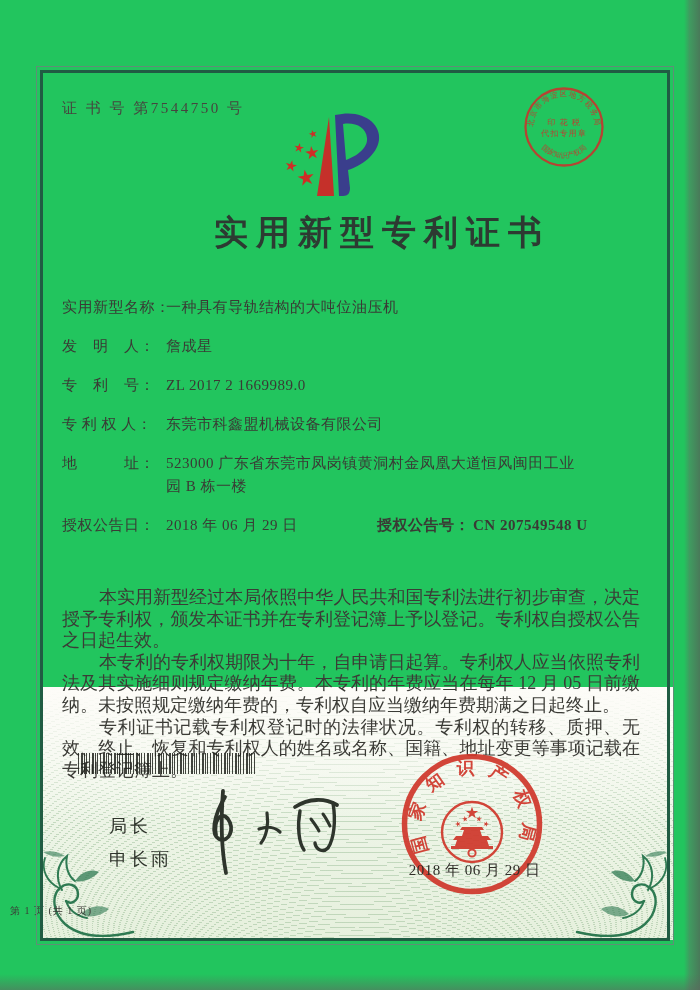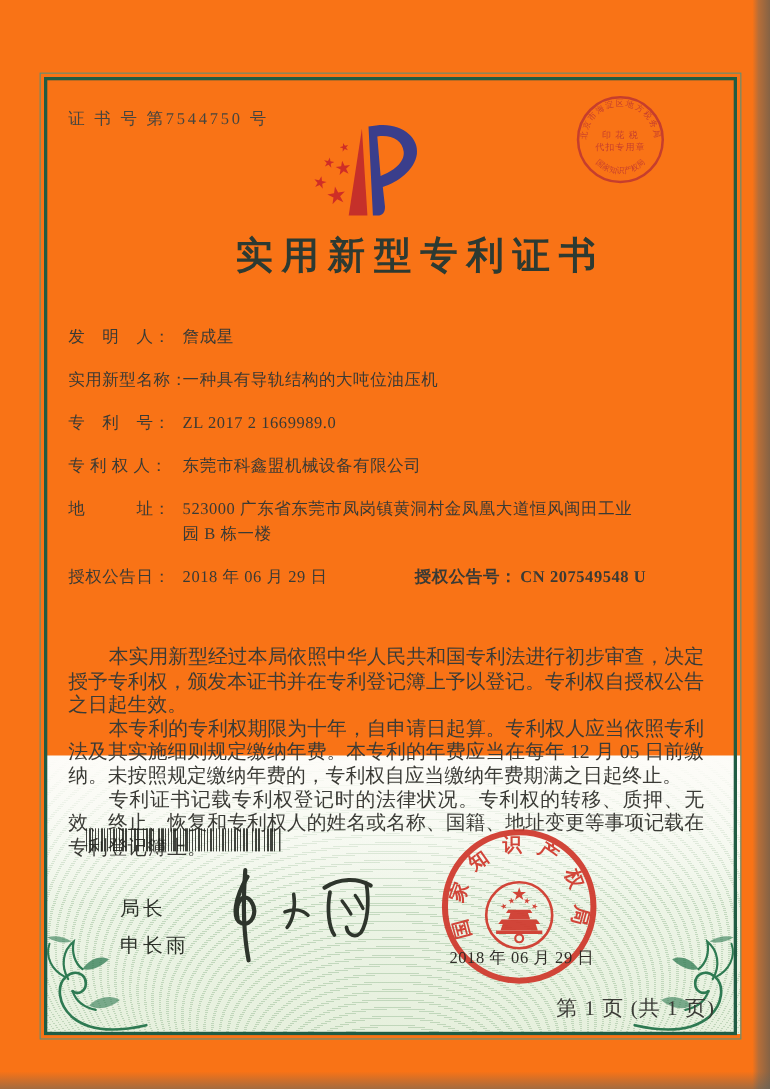--- a/index.html
+++ b/index.html
@@ -1,16 +1,16 @@
 <!DOCTYPE html>
 <html><head>
 <meta charset="utf-8">
 <style>
   html,body{margin:0;padding:0;background:#e9e9e7;}
-  .scan{position:relative;width:700px;height:990px;background:#f97316;overflow:hidden;
+  .scan{position:relative;width:700px;height:990px;background:#22c55e;overflow:hidden;
         font-family:"Liberation Serif","DejaVu Serif",serif;color:#3a3a35;}
   
   .frame-outer{position:absolute;left:36px;top:66px;right:26px;bottom:45px;
                border:1.5px solid #5f8f76;z-index:4;pointer-events:none;}
   .frame-inner{position:absolute;left:40px;top:70px;right:30px;bottom:49px;
                border:3px solid #205c43;z-index:4;pointer-events:none;}
   
   .green-pattern{position:absolute;left:41px;right:27px;top:687px;bottom:50px;z-index:0;
      background:
        linear-gradient(180deg,rgba(253,252,248,1) 0,rgba(253,252,248,.55) 70px,rgba(253,252,248,0) 135px),
@@ -34,22 +34,22 @@
   .barcode{position:absolute;left:78px;top:753px;width:177px;height:21px;opacity:.85;z-index:2;
      background-image:repeating-linear-gradient(90deg,#20231d 0 1.3px,transparent 1.3px 2.6px,
        #20231d 2.6px 4.8px,transparent 4.8px 5.9px,#20231d 5.9px 6.6px,transparent 6.6px 8.4px,
        #20231d 8.4px 9.2px,transparent 9.2px 11px);}
   .director{position:absolute;left:85px;top:810px;font-size:18px;letter-spacing:3px;
             color:#2e332b;line-height:33px;z-index:2;margin-left:24px;}
   .signature{position:absolute;left:183px;top:783px;width:170px;height:100px;z-index:2;}
   .seal{position:absolute;left:397px;top:749px;width:150px;height:150px;z-index:5;opacity:.93;}
   .seal-date{position:absolute;left:402px;top:861px;width:145px;text-align:center;
              font-size:15px;color:#2f2d28;z-index:6;letter-spacing:.5px;}
-  .footer{position:absolute;left:10px;top:904px;width:640px;text-align:right;
-          font-size:19px;color:#3b3b36;letter-spacing:1px;z-index:2;font-family:Liberation Serif, serif;}
+  .footer{position:absolute;left:10px;top:904px;width:640px;text-align:left;
+          font-size:10px;color:#3b3b36;letter-spacing:1px;z-index:2;font-family:Liberation Serif, serif;}
   .ornament{position:absolute;top:848px;width:108px;height:96px;z-index:1;}
   .ornament-left{left:29px;}
   .ornament-right{right:19px;transform:scaleX(-1);}
   .edge-right{position:absolute;top:0;right:0;width:16px;height:100%;z-index:9;
      background:linear-gradient(90deg,rgba(100,104,99,0),rgba(100,104,99,.45) 35%,rgba(88,92,87,.72));}
   .edge-bottom{position:absolute;left:0;bottom:0;width:100%;height:16px;z-index:9;
      background:linear-gradient(180deg,rgba(100,104,99,0),rgba(96,100,95,.55));}
   svg text{font-family:"Liberation Serif","DejaVu Serif",serif;}
 </style>
 </head>
@@ -115,24 +115,24 @@
     </g>
     <polygon points="52,8 57,87 40,87" fill="#c5302a"></polygon>
     <path d="M58,6 L65,5 C88,2 104,16 102,31 C100,46 84,57 71,61 L73,79 C73,84 71,87 66,87 L62,87 Z
              M66,15 L69,51 C80,47 91,39 90,29 C89,18 78,13 66,15 Z" fill="#3a3e8c" fill-rule="evenodd"></path>
   </svg>
 
   <div class="title">实用新型专利证书</div>
 
   <div class="fields">
     <div class="frow">
+      <span class="flabel">实用新型名称：</span><span class="fvalue">一种具有导轨结构的大吨位油压机</span>
+    </div>
+    <div class="frow">
       <span class="flabel">发　明　人：</span><span class="fvalue">詹成星</span>
-    </div>
-    <div class="frow">
-      <span class="flabel">实用新型名称：</span><span class="fvalue">一种具有导轨结构的大吨位油压机</span>
     </div>
     <div class="frow">
       <span class="flabel">专　利　号：</span><span class="fvalue">ZL 2017 2 1669989.0</span>
     </div>
     <div class="frow">
       <span class="flabel">专 利 权 人：</span><span class="fvalue">东莞市科鑫盟机械设备有限公司</span>
     </div>
     <div class="frow addr">
       <span class="flabel">地　　　址：</span><span class="fvalue">523000 广东省东莞市凤岗镇黄洞村金凤凰大道恒风闽田工业园 B 栋一楼</span>
     </div>

